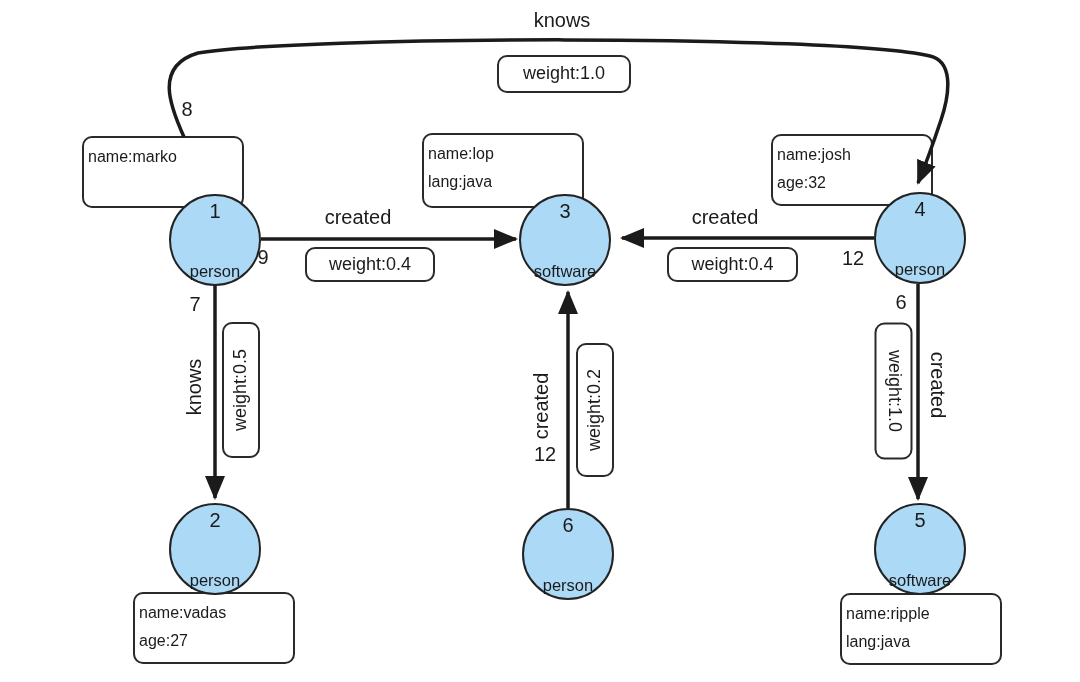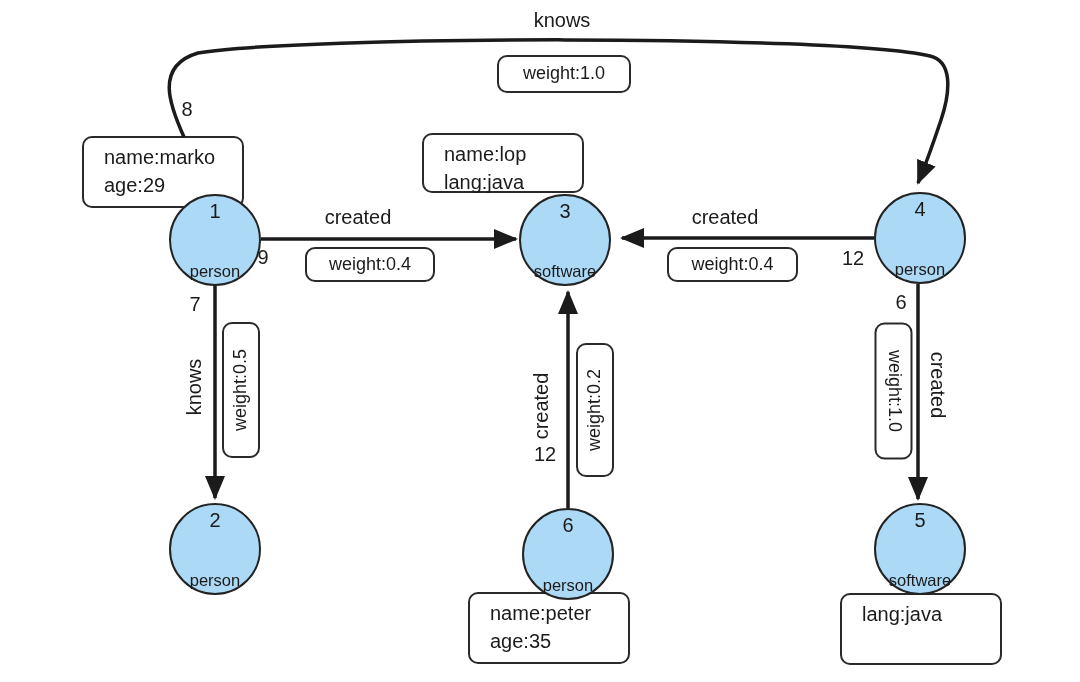--- a/index.html
+++ b/index.html
@@ -8,21 +8,21 @@
     background:#ffffff; font-family:"Liberation Sans", sans-serif;
     color:var(--ink, #1b1b1b);
   }
   .edges { position:absolute; left:0; top:0; z-index:2; }
   .edges path.edge { fill:none; stroke:var(--ink, #1b1b1b); stroke-width:3.5; }
 
   .propbox {
     position:absolute; z-index:1; box-sizing:border-box;
     width:162px; height:72px; background:#ffffff;
     border:2px solid #2a2a2a; border-radius:10px;
-    padding:5px 20px; font-size:20px; line-height:28px; white-space:nowrap;
+    padding:5px 4px; font-size:16px; line-height:28px; white-space:nowrap;
   }
   .weight {
     position:absolute; z-index:3; box-sizing:border-box; height:38px;
     background:#ffffff; border:2px solid #2a2a2a; border-radius:10px;
     font-size:18px; line-height:33px; text-align:center; white-space:nowrap;
   }
   .elabel {
     position:absolute; z-index:3; font-size:20px; line-height:24px;
     text-align:center; white-space:nowrap;
   }
@@ -56,31 +56,35 @@
     <path class="edge" d="M184,137 C170,106 154,66 198,53 C300,36 830,34 930,56 C952,61 951,90 941,120 C931,150 925,166 918,183" marker-end="url(#arrow)"></path>
     <path class="edge" d="M261,239 L516,239" marker-end="url(#arrow)"></path>
     <path class="edge" d="M874,238 L622,238" marker-end="url(#arrow)"></path>
     <path class="edge" d="M215,285 L215,498" marker-end="url(#arrow)"></path>
     <path class="edge" d="M568,508 L568,292" marker-end="url(#arrow)"></path>
     <path class="edge" d="M918,284 L918,499" marker-end="url(#arrow)"></path>
   </svg>
 
   <div class="propbox" style="left:82px;top:136px">
     <div>name:marko</div>
-    <div>age:29</div>
   </div>
-  <div class="propbox" style="left:422px;top:133px;height:60px">
+  <div class="propbox" style="left:422px;top:133px;height:75px">
     <div>name:lop</div>
     <div>lang:java</div>
   </div>
-  <div class="propbox" style="left:468px;top:592px">
-    <div>name:peter</div>
-    <div>age:35</div>
+  <div class="propbox" style="left:771px;top:134px">
+    <div>name:josh</div>
+    <div>age:32</div>
+  </div>
+  <div class="propbox" style="left:133px;top:592px">
+    <div>name:vadas</div>
+    <div>age:27</div>
   </div>
   <div class="propbox" style="left:840px;top:593px">
+    <div>name:ripple</div>
     <div>lang:java</div>
   </div>
 
   <div class="weight" style="left:497px;top:55px;width:134px">weight:1.0</div>
   <div class="weight" style="left:305px;top:247px;width:130px;height:35px;line-height:30px">weight:0.4</div>
   <div class="weight" style="left:667px;top:247px;width:131px;height:35px;line-height:30px">weight:0.4</div>
   <div class="weight rot-ccw" style="left:173px;top:371px;width:136px">weight:0.5</div>
   <div class="weight rot-ccw" style="left:528px;top:391px;width:134px">weight:0.2</div>
   <div class="weight rot-cw" style="left:825px;top:372px;width:137px">weight:1.0</div>
 

